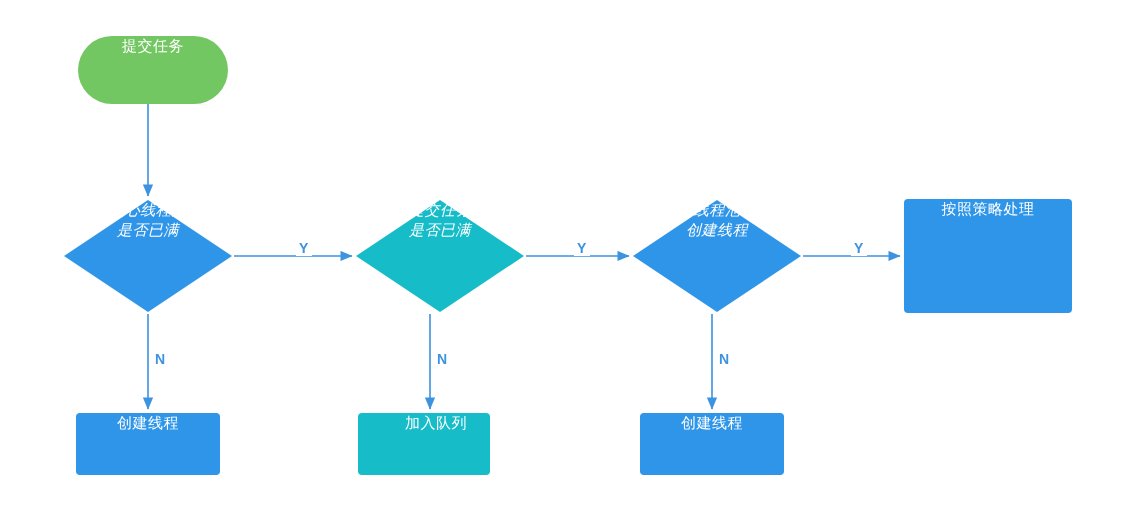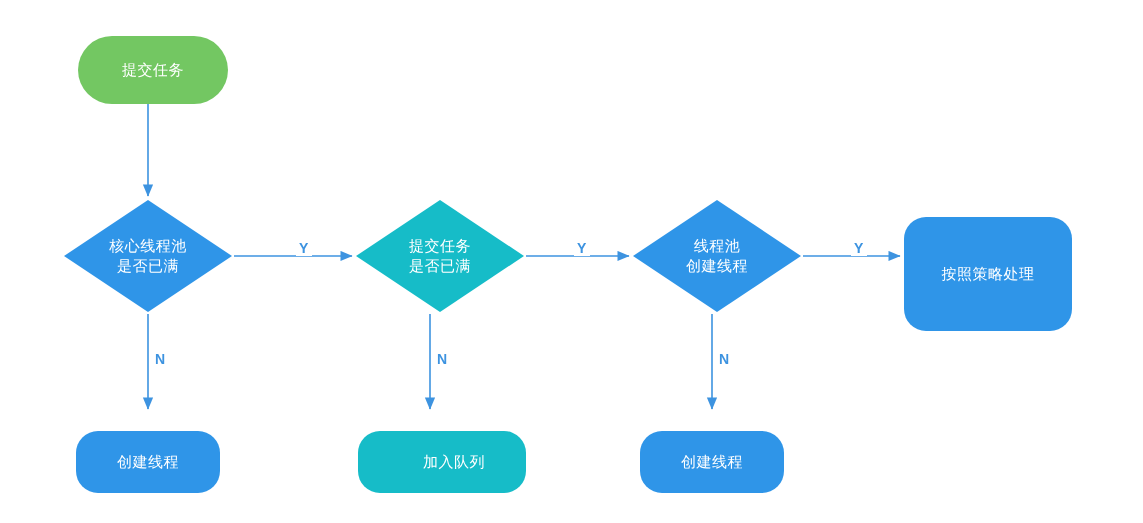--- a/index.html
+++ b/index.html
@@ -22,51 +22,51 @@
     position: absolute;
     left: 0;
     top: 0;
     width: 1143px;
     height: 523px;
     pointer-events: none;
   }
   .node {
     position: absolute;
     display: flex;
-    align-items: center;
+    align-items: flex-start;
     justify-content: center;
     text-align: center;
     color: #ffffff;
     font-size: 15px;
     line-height: 1.35;
     letter-spacing: 0.5px;
     box-sizing: border-box;
     z-index: 2;
   }
   .node-terminal {
     border-radius: 34px;
   }
   .node-process {
-    border-radius: 22px;
-    margin-top: 18px;
+    border-radius: 4px;
   }
   .node-decision {
     background: transparent !important;
   }
   .node-decision .diamond-shape {
     position: absolute;
     left: 0;
     top: 0;
     width: 100%;
     height: 100%;
     z-index: 0;
   }
   .node-decision .node-label {
     position: relative;
     z-index: 1;
+    font-style: italic;
   }
   .node-label {
     white-space: pre-line;
     pointer-events: none;
   }
   .edge-label {
     position: absolute;
     color: #3d93e0;
     font-size: 14px;
     font-weight: 700;
@@ -127,21 +127,21 @@
   </div>
 
   <div class="node node-process" style="left: 904px; top: 199px; width: 168px; height: 114px; background: rgb(47, 149, 232);">
     <span class="node-label">按照策略处理</span>
   </div>
 
   <div class="node node-process" style="left: 76px; top: 413px; width: 144px; height: 62px; background: rgb(47, 149, 232);">
     <span class="node-label">创建线程</span>
   </div>
 
-  <div class="node node-process" style="left: 358px; top: 413px; width: 168px; height: 62px; background: rgb(22, 188, 200); padding-left: 24px;">
+  <div class="node node-process" style="left: 358px; top: 413px; width: 132px; height: 62px; background: rgb(22, 188, 200); padding-left: 24px;">
     <span class="node-label">加入队列</span>
   </div>
 
   <div class="node node-process" style="left: 640px; top: 413px; width: 144px; height: 62px; background: rgb(47, 149, 232);">
     <span class="node-label">创建线程</span>
   </div>
 
   <div id="edge-labels">
       <div class="edge-label" style="left: 296px; top: 240px;">Y</div>
       <div class="edge-label" style="left: 152px; top: 351px;">N</div>

